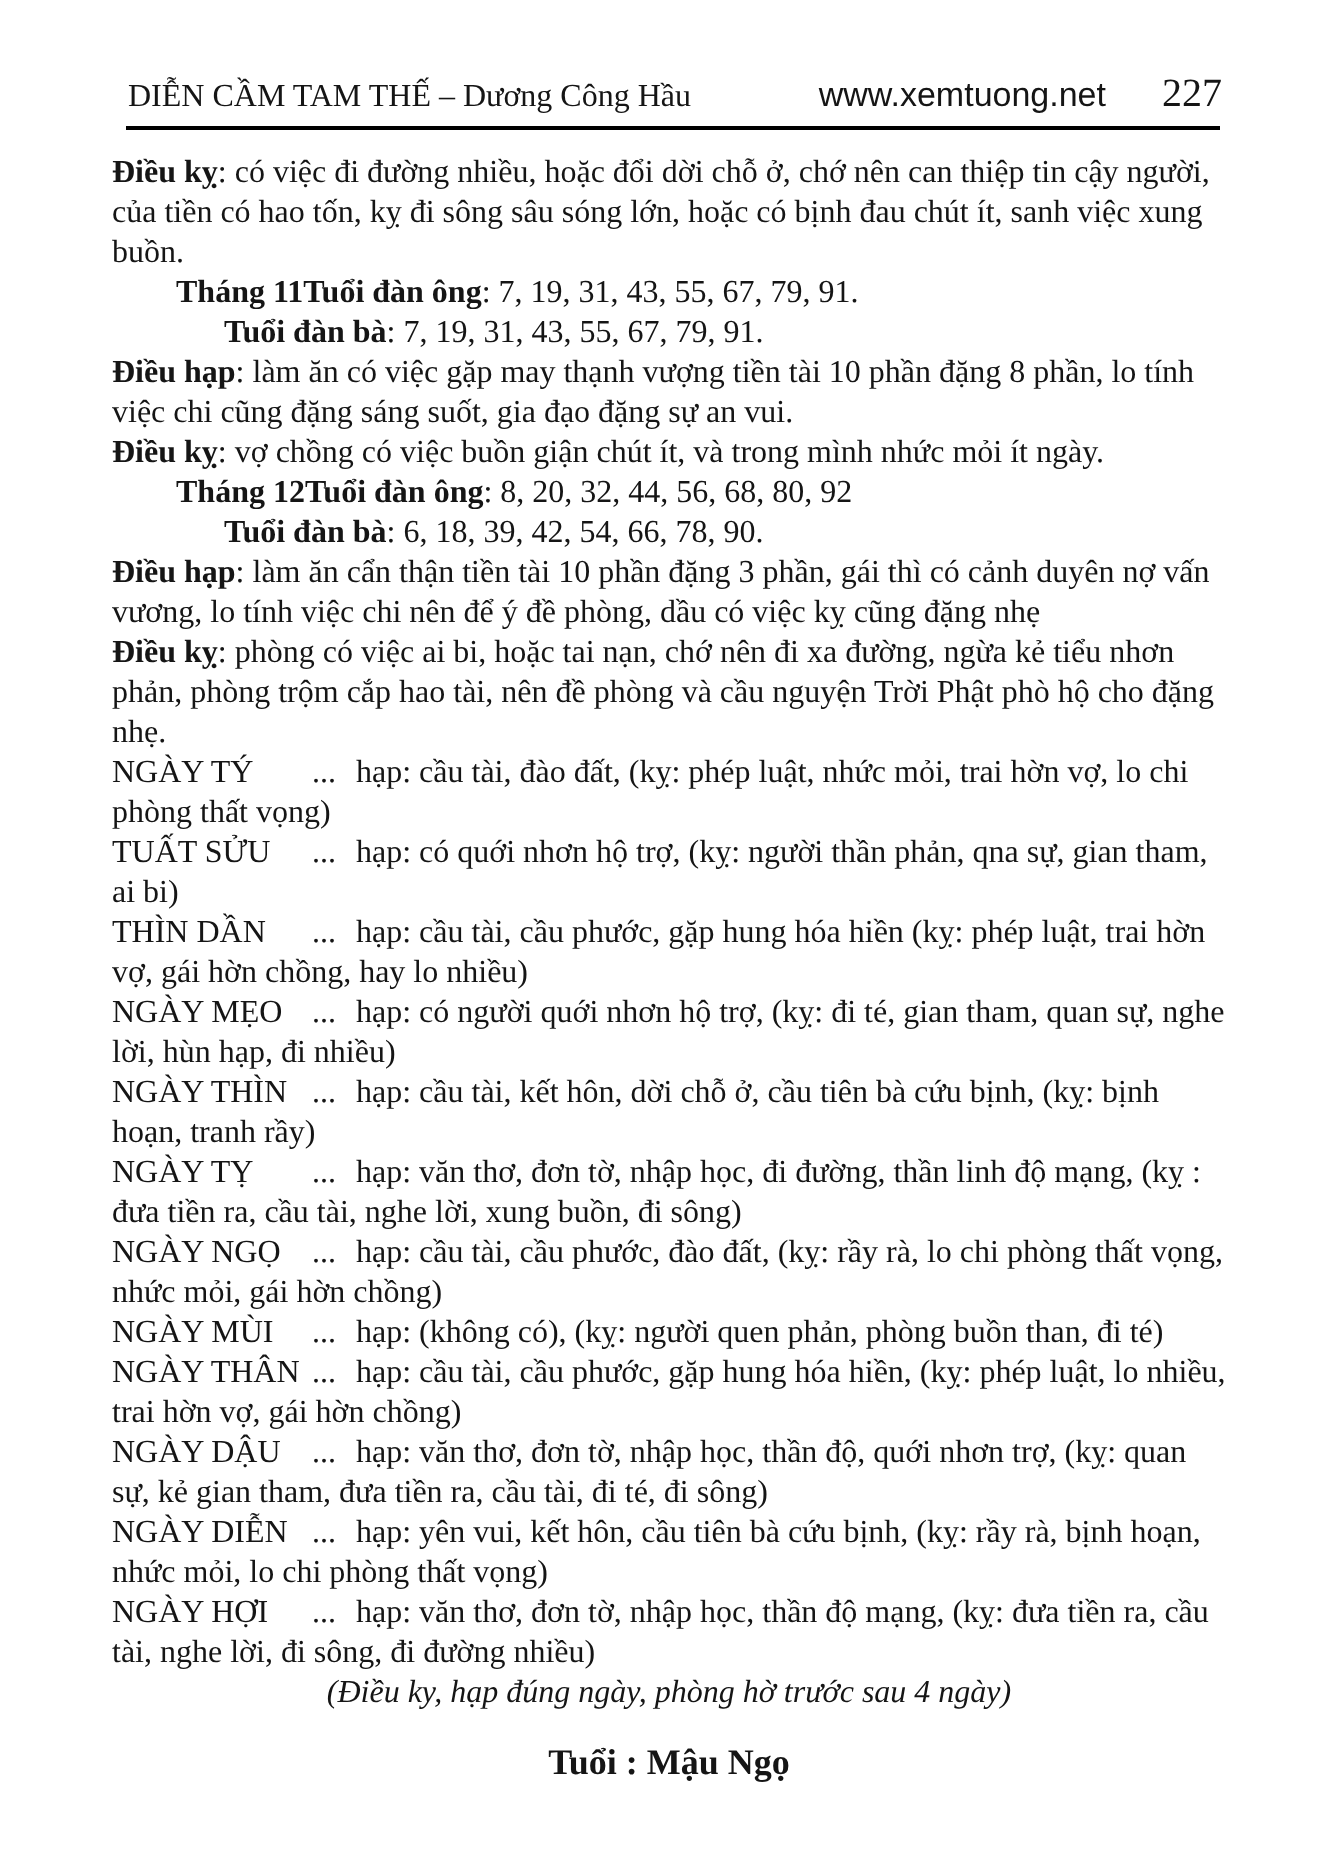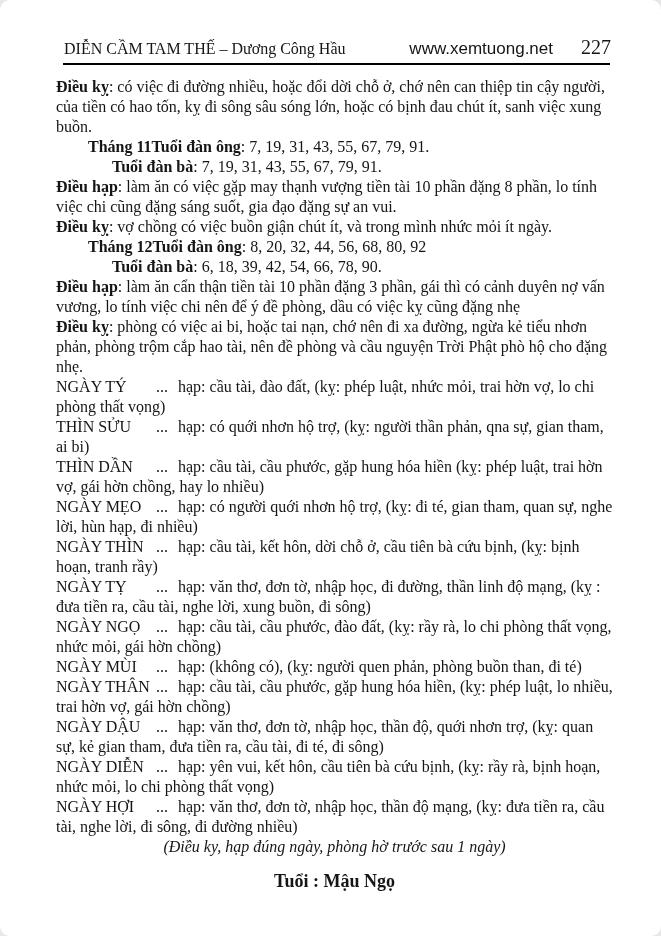--- a/index.html
+++ b/index.html
@@ -4,21 +4,20 @@
 <style>
   html,body{margin:0;padding:0;background:#e8e8e8;}
   .page{
     position:relative;
     width:661px;height:936px;
     background:#ffffff;
     color:#151515;
     font-family:"Liberation Serif", serif;
     margin:0 auto;
     overflow:hidden;
-    border-radius:10px;
   }
   .header{
     position:absolute;
     left:64px;right:50px;top:36px;
     display:flex;align-items:baseline;
     font-size:16px;
     white-space:nowrap;
   }
   .header-title{flex:1;}
   .header-site{font-family:"Liberation Sans", sans-serif;font-size:17px;}
@@ -66,29 +65,29 @@
     <p class="para indent-2"><b>Tuổi đàn bà</b><span>: 7, 19, 31, 43, 55, 67, 79, 91.</span></p>
     <p class="para"><b>Điều hạp</b><span>: làm ăn có việc gặp may thạnh vượng tiền tài 10 phần đặng 8 phần, lo tính việc chi cũng đặng sáng suốt, gia đạo đặng sự an vui.</span></p>
     <p class="para"><b>Điều kỵ</b><span>: vợ chồng có việc buồn giận chút ít, và trong mình nhức mỏi ít ngày.</span></p>
     <p class="para indent-1"><b>Tháng 12Tuổi đàn ông</b><span>: 8, 20, 32, 44, 56, 68, 80, 92</span></p>
     <p class="para indent-2"><b>Tuổi đàn bà</b><span>: 6, 18, 39, 42, 54, 66, 78, 90.</span></p>
     <p class="para"><b>Điều hạp</b><span>: làm ăn cẩn thận tiền tài 10 phần đặng 3 phần, gái thì có cảnh duyên nợ vấn vương, lo tính việc chi nên để ý đề phòng, dầu có việc kỵ cũng đặng nhẹ</span></p>
     <p class="para"><b>Điều kỵ</b><span>: phòng có việc ai bi, hoặc tai nạn, chớ nên đi xa đường, ngừa kẻ tiểu nhơn phản, phòng trộm cắp hao tài, nên đề phòng và cầu nguyện Trời Phật phò hộ cho đặng nhẹ.</span></p>
 
 
     <p class="day"><span class="day-name">NGÀY TÝ</span><span class="day-dots">...</span><span>hạp: cầu tài, đào đất, (kỵ: phép luật, nhức mỏi, trai hờn vợ, lo chi phòng thất vọng)</span></p>
-    <p class="day"><span class="day-name">THÌN SỬU</span><span class="day-dots">...</span><span>hạp: có quới nhơn hộ trợ, (kỵ: người thần phản, qna sự, gian tham, ai bi)</span></p>
+    <p class="day"><span class="day-name">TUẤT SỬU</span><span class="day-dots">...</span><span>hạp: có quới nhơn hộ trợ, (kỵ: người thần phản, qna sự, gian tham, ai bi)</span></p>
     <p class="day"><span class="day-name">THÌN DẦN</span><span class="day-dots">...</span><span>hạp: cầu tài, cầu phước, gặp hung hóa hiền (kỵ: phép luật, trai hờn vợ, gái hờn chồng, hay lo nhiều)</span></p>
     <p class="day"><span class="day-name">NGÀY MẸO</span><span class="day-dots">...</span><span>hạp: có người quới nhơn hộ trợ, (kỵ: đi té, gian tham, quan sự, nghe lời, hùn hạp, đi nhiều)</span></p>
     <p class="day"><span class="day-name">NGÀY THÌN</span><span class="day-dots">...</span><span>hạp: cầu tài, kết hôn, dời chỗ ở, cầu tiên bà cứu bịnh, (kỵ: bịnh hoạn, tranh rầy)</span></p>
     <p class="day"><span class="day-name">NGÀY TỴ</span><span class="day-dots">...</span><span>hạp: văn thơ, đơn tờ, nhập học, đi đường, thần linh độ mạng, (kỵ : đưa tiền ra, cầu tài, nghe lời, xung buồn, đi sông)</span></p>
     <p class="day"><span class="day-name">NGÀY NGỌ</span><span class="day-dots">...</span><span>hạp: cầu tài, cầu phước, đào đất, (kỵ: rầy rà, lo chi phòng thất vọng, nhức mỏi, gái hờn chồng)</span></p>
     <p class="day"><span class="day-name">NGÀY MÙI</span><span class="day-dots">...</span><span>hạp: (không có), (kỵ: người quen phản, phòng buồn than, đi té)</span></p>
     <p class="day"><span class="day-name">NGÀY THÂN</span><span class="day-dots">...</span><span>hạp: cầu tài, cầu phước, gặp hung hóa hiền, (kỵ: phép luật, lo nhiều, trai hờn vợ, gái hờn chồng)</span></p>
     <p class="day"><span class="day-name">NGÀY DẬU</span><span class="day-dots">...</span><span>hạp: văn thơ, đơn tờ, nhập học, thần độ, quới nhơn trợ, (kỵ: quan sự, kẻ gian tham, đưa tiền ra, cầu tài, đi té, đi sông)</span></p>
     <p class="day"><span class="day-name">NGÀY DIỄN</span><span class="day-dots">...</span><span>hạp: yên vui, kết hôn, cầu tiên bà cứu bịnh, (kỵ: rầy rà, bịnh hoạn, nhức mỏi, lo chi phòng thất vọng)</span></p>
     <p class="day"><span class="day-name">NGÀY HỢI</span><span class="day-dots">...</span><span>hạp: văn thơ, đơn tờ, nhập học, thần độ mạng, (kỵ: đưa tiền ra, cầu tài, nghe lời, đi sông, đi đường nhiều)</span></p>
 
-    <p class="footnote">(Điều ky, hạp đúng ngày, phòng hờ trước sau 1 ngày)</p>
+    <p class="footnote">(Điều ky, hạp đúng ngày, phòng hờ trước sau 4 ngày)</p>
     <p class="age-title">Tuổi : Mậu Ngọ</p>
 
   </div>
 </div>
 
 </body></html>

